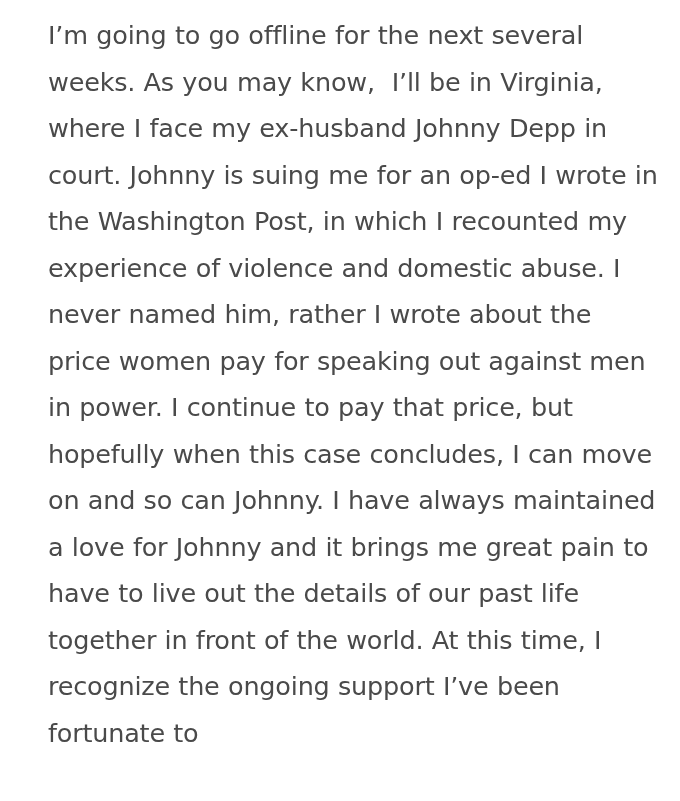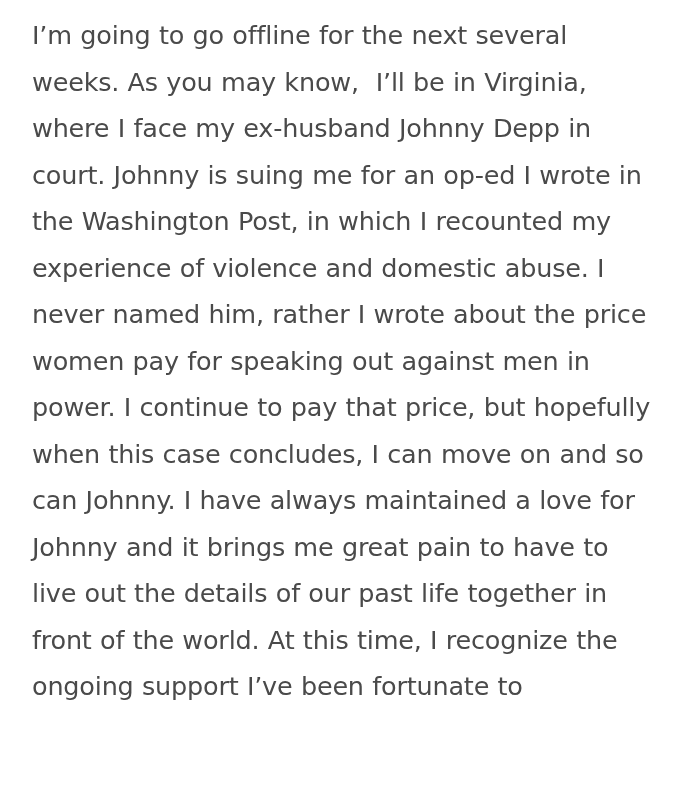--- a/index.html
+++ b/index.html
@@ -10,21 +10,21 @@
   body {
     width: 680px;
     height: 801px;
     overflow: hidden;
     font-family: "DejaVu Sans", sans-serif;
   }
   .statement {
     box-sizing: border-box;
     width: 680px;
     height: 801px;
-    padding: 12px 22px 0 32px;
+    padding: 12px 22px 0 48px;
     background: #ffffff;
   }
   .statement-body {
     margin: 0;
     color: #4a4a4a;
     font-family: "DejaVu Sans", sans-serif;
     font-size: 25.5px;
     font-weight: 400;
     line-height: 46.5px;
     letter-spacing: -0.2px;

